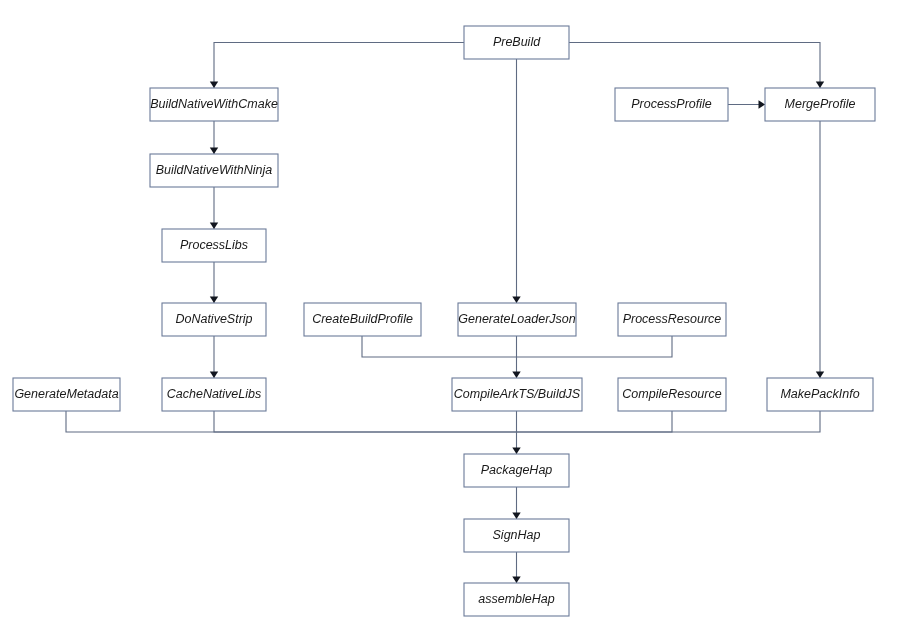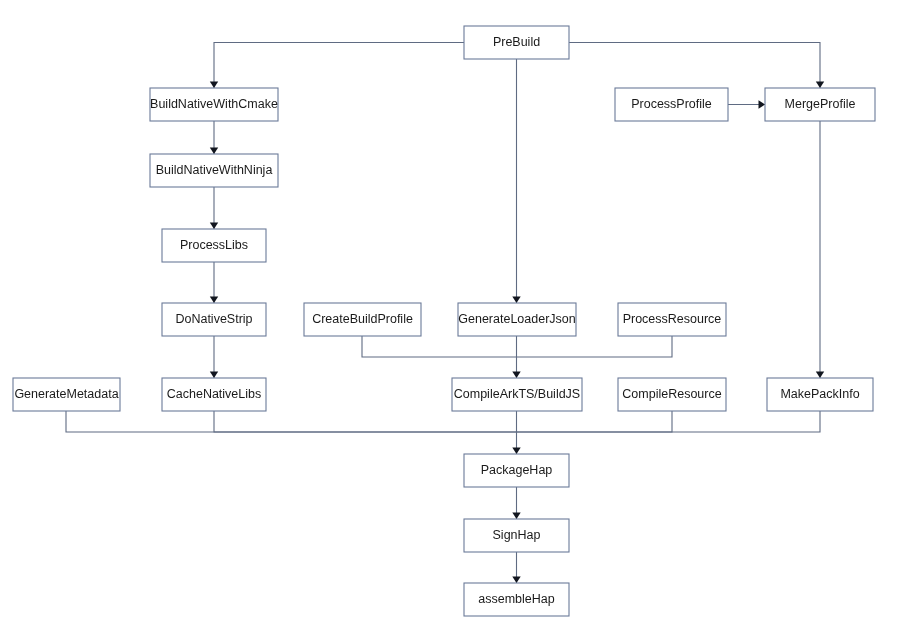--- a/index.html
+++ b/index.html
@@ -10,20 +10,21 @@
   }
   body {
     font-family: "Liberation Sans", sans-serif;
   }
   #diagram-root {
     position: relative;
     width: 906px;
     height: 637px;
     background: #ffffff;
     overflow: hidden;
+    font-style: italic;
   }
   svg.flow-canvas {
     display: block;
     width: 906px;
     height: 637px;
   }
   .node-box {
     fill: #ffffff;
     stroke: #6b7a99;
     stroke-width: 1.1;

